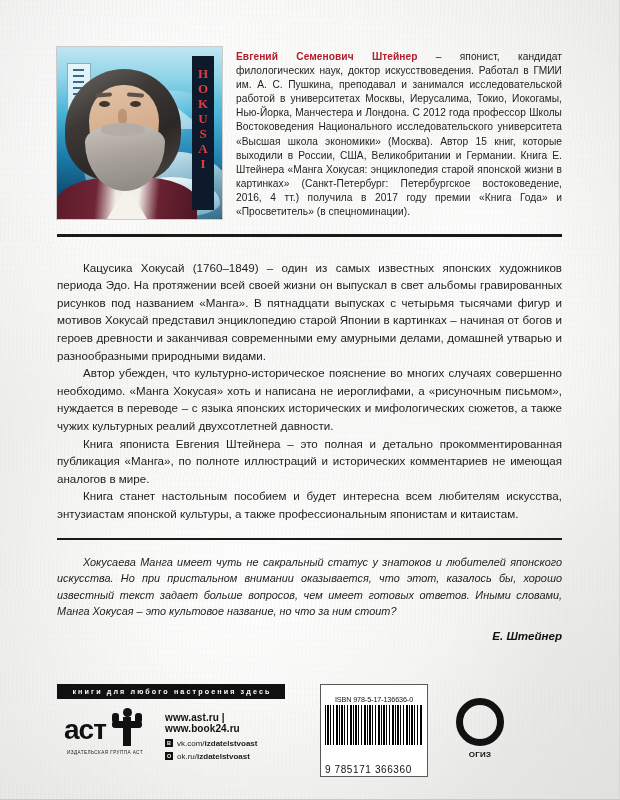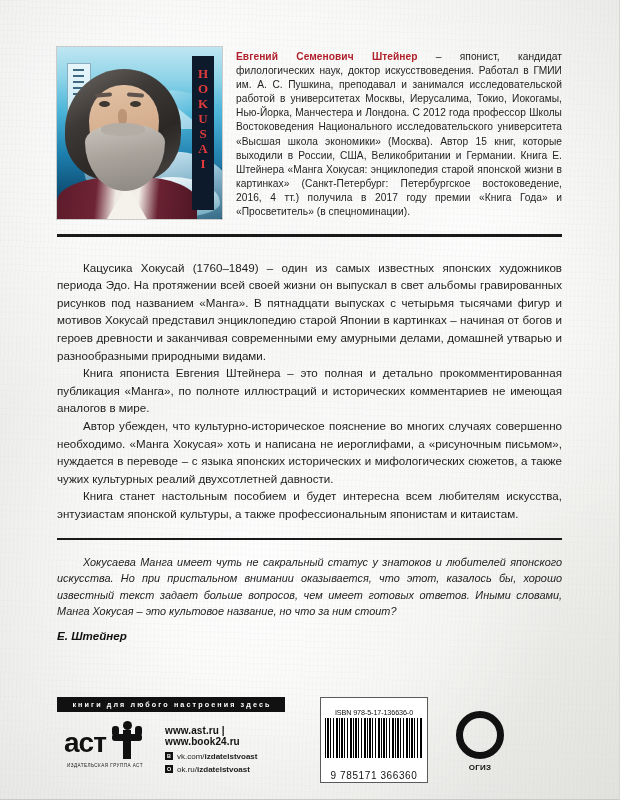--- a/index.html
+++ b/index.html
@@ -266,32 +266,32 @@
     color: #1d1d1d;
     font-style: italic;
     text-align: justify;
   }
   .quote p {
     margin: 0;
     text-indent: 26px;
   }
   .quote-author {
     margin-top: 8px;
-    text-align: left;
+    text-align: right;
     font-weight: bold;
     font-style: italic;
     font-size: 11.6px;
     color: #111;
   }
 
   
   .footer {
     position: absolute;
     left: 0; right: 0;
-    bottom: 16px;
+    bottom: 22px;
     z-index: 4;
     padding: 0 57px;
     box-sizing: border-box;
     display: flex;
     align-items: flex-start;
   }
   .footer-left {
     flex: 0 0 auto;
     width: 245px;
   }
@@ -442,22 +442,22 @@
       #000 2px, #000 4px, #fff 4px, #fff 5px,
       #000 5px, #000 6px, #fff 6px, #fff 8px,
       #000 8px, #000 9px, #fff 9px, #fff 11px,
       #000 11px, #000 13px, #fff 13px, #fff 14px
     );
   }
   .barcode-digits {
     font-size: 10px;
     color: #111;
     letter-spacing: .6px;
-    text-align: center;
-    margin-top: 12px;
+    text-align: left;
+    margin-top: 19px;
     white-space: nowrap;
   }
 
   
   .ogiz {
     flex: 0 0 auto;
     margin-left: 28px;
     text-align: center;
     padding-top: 14px;
   }
@@ -523,22 +523,22 @@
 
       <div class="bio">
         <span class="name">Евгений Семенович Штейнер</span><span> – японист, кандидат филологических наук, доктор искусствоведения. Работал в ГМИИ им. А. С. Пушкина, преподавал и занимался исследовательской работой в университетах Москвы, Иерусалима, Токио, Иокогамы, Нью-Йорка, Манчестера и Лондона. С 2012 года профессор Школы Востоковедения Национального исследовательского университета «Высшая школа экономики» (Москва). Автор 15 книг, которые выходили в России, США, Великобритании и Германии. Книга Е. Штейнера «Манга Хокусая: энциклопедия старой японской жизни в картинках» (Санкт-Петербург: Петербургское востоковедение, 2016, 4 тт.) получила в 2017 году премии «Книга Года» и «Просветитель» (в спецноминации).</span>
       </div>
     </div>
 
     <div class="rule top-rule"></div>
 
     <div class="body-text">
       <p>Кацусика Хокусай (1760–1849) – один из самых известных японских художников периода Эдо. На протяжении всей своей жизни он выпускал в свет альбомы гравированных рисунков под названием «Манга». В пятнадцати выпусках с четырьмя тысячами фигур и мотивов Хокусай представил энциклопедию старой Японии в картинках – начиная от богов и героев древности и заканчивая современными ему амурными делами, домашней утварью и разнообразными природными видами.</p>
+      <p>Автор убежден, что культурно-историческое пояснение во многих случаях совершенно необходимо. «Манга Хокусая» хоть и написана не иероглифами, а «рисуночным письмом», нуждается в переводе – с языка японских исторических и мифологических сюжетов, а также чужих культурных реалий двухсотлетней давности.</p>
       <p>Книга япониста Евгения Штейнера – это полная и детально прокомментированная публикация «Манга», по полноте иллюстраций и исторических комментариев не имеющая аналогов в мире.</p>
-      <p>Автор убежден, что культурно-историческое пояснение во многих случаях совершенно необходимо. «Манга Хокусая» хоть и написана не иероглифами, а «рисуночным письмом», нуждается в переводе – с языка японских исторических и мифологических сюжетов, а также чужих культурных реалий двухсотлетней давности.</p>
       <p>Книга станет настольным пособием и будет интересна всем любителям искусства, энтузиастам японской культуры, а также профессиональным японистам и китаистам.</p>
     </div>
 
     <div class="rule quote-rule"></div>
 
     <div class="quote">
       <p>Хокусаева Манга имеет чуть не сакральный статус у знатоков и любителей японского искусства. Но при пристальном внимании оказывается, что этот, казалось бы, хорошо известный текст задает больше вопросов, чем имеет готовых ответов. Иными словами, Манга Хокусая – это культовое название, но что за ним стоит?</p>
       <div class="quote-author">Е. Штейнер</div>
     </div>
 

